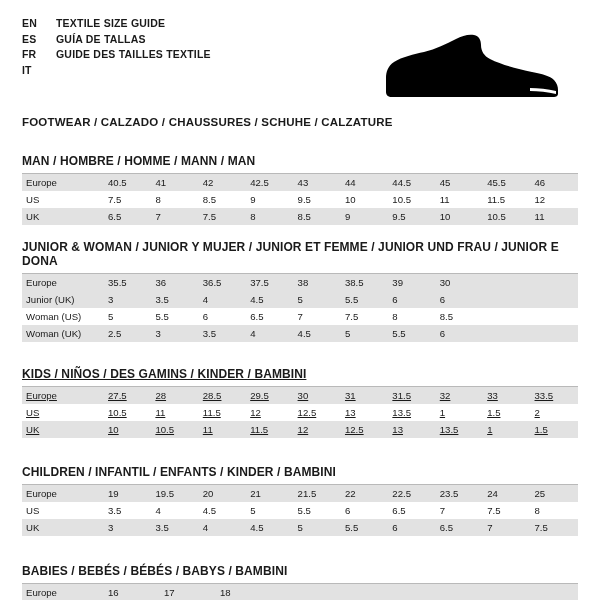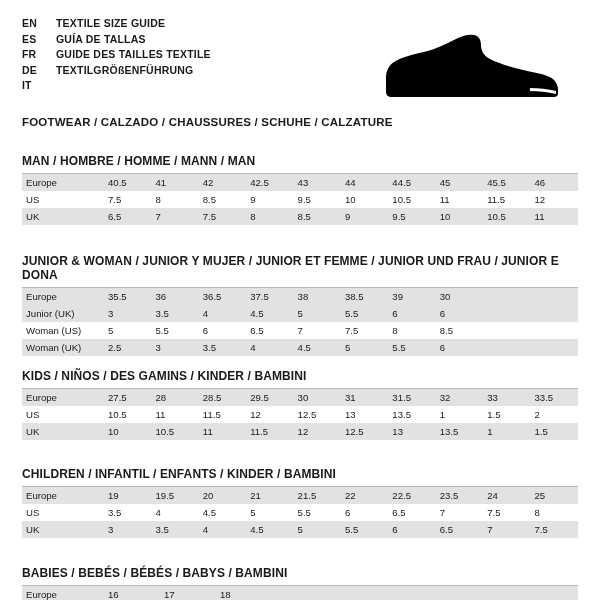--- a/index.html
+++ b/index.html
@@ -89,22 +89,22 @@
   table.size-table td.label {
     width: 78px;
   }
   table.size-table td.val {
     text-align: left;
   }
   .section.babies table.size-table td.val { width: 52px; }
 
   
   #sec-man { margin-top: 26px; }
-  #sec-junior { margin-top: 29px; }
-  #sec-kids { margin-top: 13px; }
+  #sec-junior { margin-top: 15px; }
+  #sec-kids { margin-top: 25px; text-decoration: underline; }
   #sec-children { margin-top: 27px; }
   #sec-babies { margin-top: 28px; }
 </style>
 </head>
 <body>
 
 <div class="page">
 
   <div class="header">
     <div class="lang-block">
@@ -114,24 +114,20 @@
       </div>
       <div class="lang-row">
         <span class="lang-code">ES</span>
         <span class="lang-text">GUÍA DE TALLAS</span>
       </div>
       <div class="lang-row">
         <span class="lang-code">FR</span>
         <span class="lang-text">GUIDE DES TAILLES TEXTILE</span>
       </div>
       <div class="lang-row">
-        <span class="lang-code">DE</span>
-        <span class="lang-text">TEXTILGRÖßENFÜHRUNG</span>
-      </div>
-      <div class="lang-row">
         <span class="lang-code">IT</span>
       </div>
     </div>
 
     <div class="shoe-art">
       <svg width="180" height="66" viewBox="0 0 180 66" aria-hidden="true">
         <path fill="#000000" d="M6 46 C6 40 8 34 14 30 C22 25 34 22 44 20 C56 17 66 12 76 7
           C82 4 88 2 94 3 C99 4 101 8 101 13 C101 19 104 24 110 27
           C122 33 138 37 152 40 C162 42 170 44 174 48
           C177 51 178 55 178 58 L178 62 C178 64 176 65 174 65

